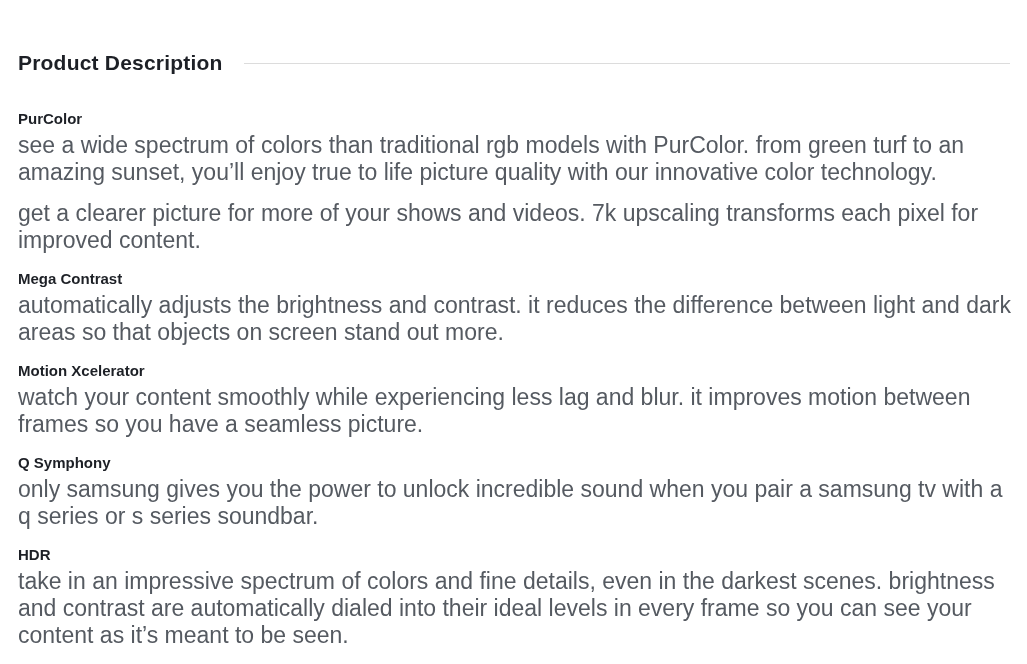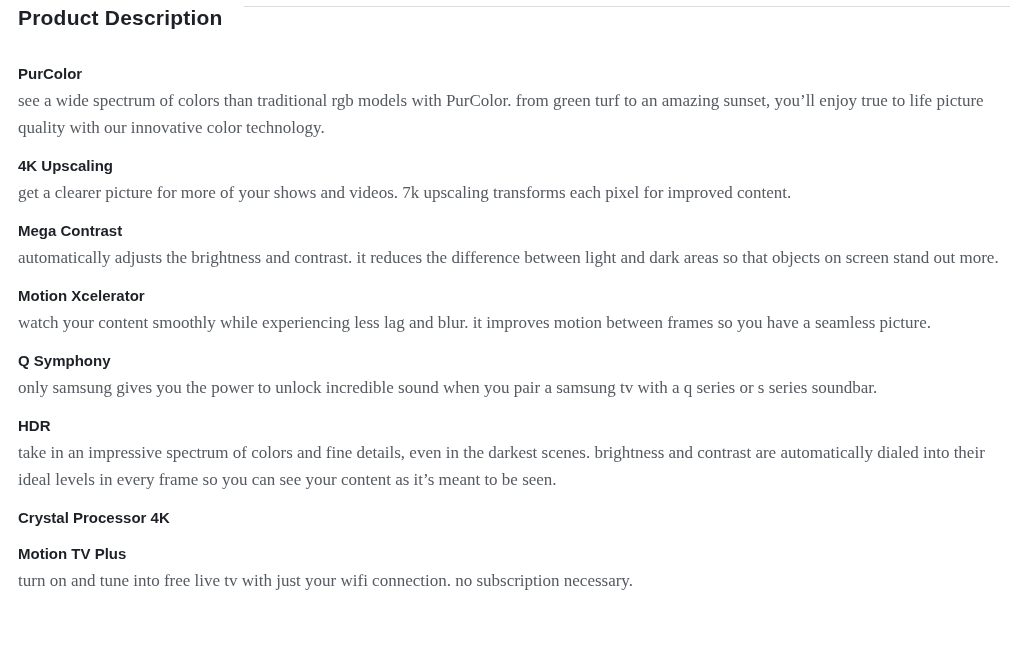--- a/index.html
+++ b/index.html
@@ -14,21 +14,23 @@
     font-family: "Liberation Sans", sans-serif;
   }
   .page {
     width: 1027px;
     min-height: 664px;
     background: var(--bg-color);
     padding: 6px 14px 10px 18px;
   }
   .page-header {
     display: flex;
+    align-items: center;
     margin-bottom: 33px;
+    margin-top: 45px;
   }
   .page-title {
     font-size: 21px;
     font-weight: 700;
     color: var(--heading-color);
     letter-spacing: 0.2px;
     line-height: 24px;
     white-space: nowrap;
   }
   .title-divider {
@@ -42,45 +44,43 @@
     margin-bottom: 14px;
   }
   .feature-title {
     font-size: 15px;
     font-weight: 700;
     color: var(--heading-color);
     line-height: 22px;
     margin-bottom: 2px;
   }
   .feature-desc {
-    font-size: 17px;
+    font-size: 23px;
     font-weight: 400;
     color: var(--body-color);
     line-height: 27px;
     max-width: 996px;
-    font-family: Liberation Serif, serif;
   }
 </style>
 </head>
 <body>
 
 <div class="page">
   <div class="page-header">
     <h2 class="page-title">Product Description</h2>
     <div class="title-divider"></div>
   </div>
 
   <main>
     <section class="feature">
       <h3 class="feature-title">PurColor</h3>
       <p class="feature-desc">see a wide spectrum of colors than traditional rgb models with PurColor. from green turf to an amazing sunset, you’ll enjoy true to life picture quality with our innovative color technology.</p>
     </section>
 
     <section class="feature">
-      <h3 class="feature-title">4K Upscaling</h3>
       <p class="feature-desc">get a clearer picture for more of your shows and videos. 7k upscaling transforms each pixel for improved content.</p>
     </section>
 
     <section class="feature">
       <h3 class="feature-title">Mega Contrast</h3>
       <p class="feature-desc">automatically adjusts the brightness and contrast. it reduces the difference between light and dark areas so that objects on screen stand out more.</p>
     </section>
 
     <section class="feature">
       <h3 class="feature-title">Motion Xcelerator</h3>

